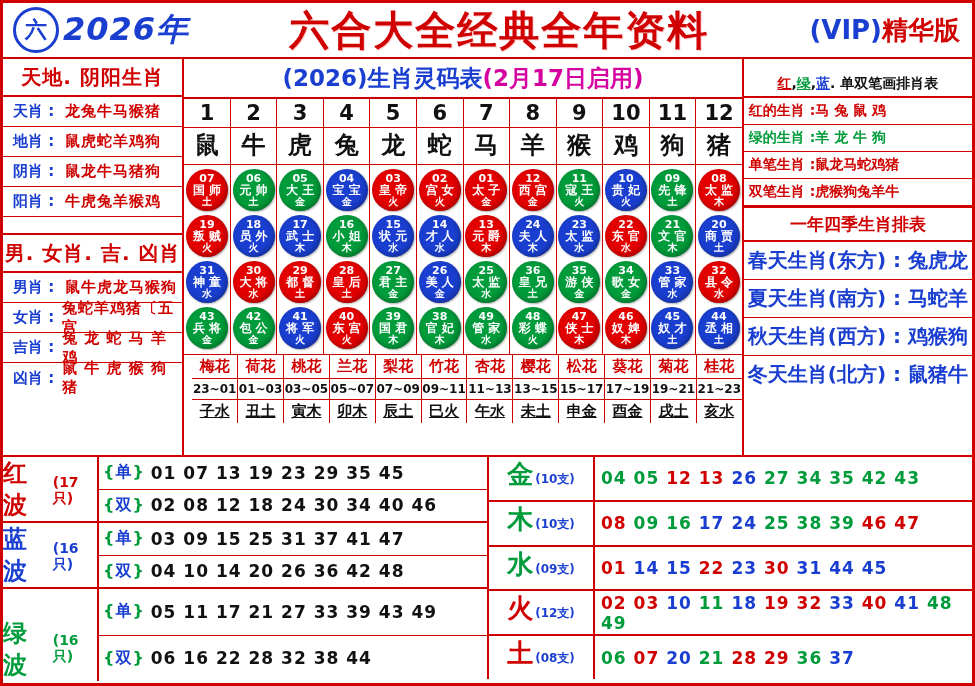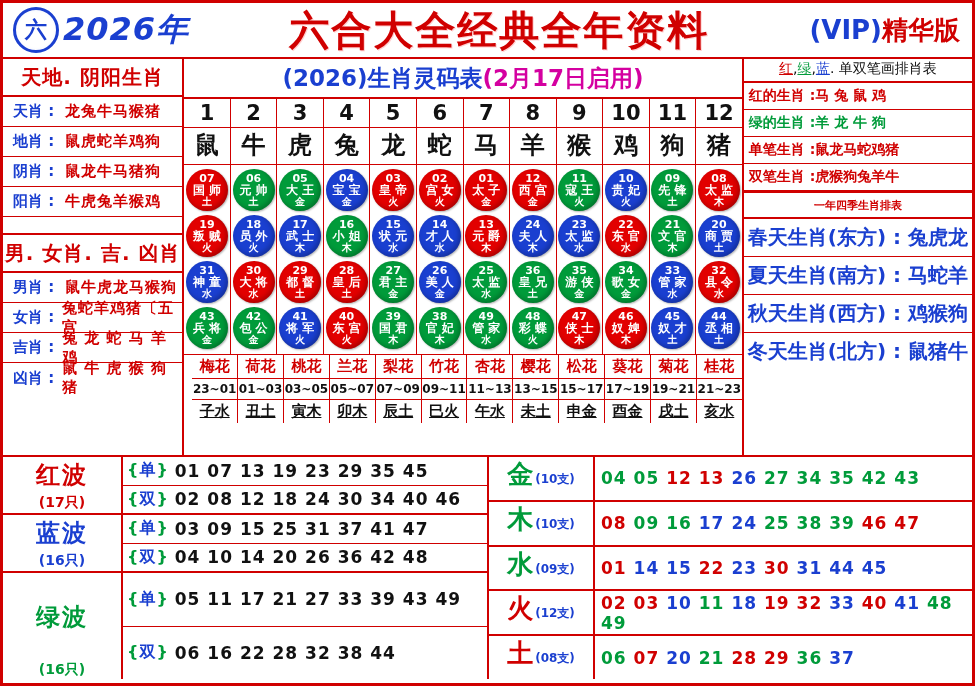--- a/index.html
+++ b/index.html
@@ -186,44 +186,44 @@
     font-weight: bold;
   }
   .flower-cell:last-child, .range-cell:last-child, .gan-cell:last-child { border-right: none; }
   .flower-cell { color: #d00000; font-size: 15px; padding: 2px 0; }
   .range-cell { color: #111; font-size: 12px; padding: 3px 0; }
   .gan-cell { color: #111; font-size: 15px; padding: 2px 0; text-decoration: underline; }
 
   
   .rhead {
     text-align: center;
-    padding: 1px 2px 3px;
+    padding: 16px 2px 3px;
     border-bottom: 2px solid #d00000;
     font-size: 14px;
-    font-weight: normal;
+    font-weight: bold;
     white-space: nowrap;
   }
   .rhead .r { color: #d00000; text-decoration: underline; }
   .rhead .g { color: #009b3a; text-decoration: underline; }
   .rhead .b { color: #1a3fd0; text-decoration: underline; }
   .rhead .k { color: #111; }
   .rrow {
     border-bottom: 1px solid #d00000;
     padding: 4px 5px;
     font-size: 14px;
     font-weight: bold;
     white-space: nowrap;
   }
   .rrow.red { color: #d00000; }
   .rrow.green { color: #009b3a; }
   .rrow.blue { color: #1a3fd0; }
   .rsub {
     text-align: center;
     color: #d00000;
-    font-size: 11px;
+    font-size: 17px;
     font-weight: bold;
     padding: 5px 0 4px;
     border-bottom: 2px solid #d00000;
     border-top: 2px solid #d00000;
   }
   .srow {
     border-bottom: 1px solid #d00000;
     padding: 5px 4px;
     font-size: 20px;
     font-weight: bold;
@@ -248,24 +248,24 @@
     display: flex;
     flex-direction: column;
   }
   .wave-block {
     flex: 1;
     display: flex;
     border-bottom: 2px solid #d00000;
   }
   .wave-block:last-child { border-bottom: none; }
   .wave-label {
-    width: 120px;
+    width: 96px;
     border-right: 2px solid #d00000;
     display: flex;
-    flex-direction: column;
+    flex-direction: row;
     align-items: center;
     justify-content: center;
   }
   .wave-label .wname { font-size: 24px; font-weight: bold; letter-spacing: 2px; }
   .wave-label .wcount { font-size: 14px; font-weight: bold; margin-top: 3px; }
   .wave-label.red .wname, .wave-label.red .wcount { color: #d00000; }
   .wave-label.blue .wname, .wave-label.blue .wcount { color: #1a3fd0; }
   .wave-label.green .wname, .wave-label.green .wcount { color: #009b3a; margin-top: 28px; }
   .wave-nums { flex: 1; display: flex; flex-direction: column; }
   .wave-line {

